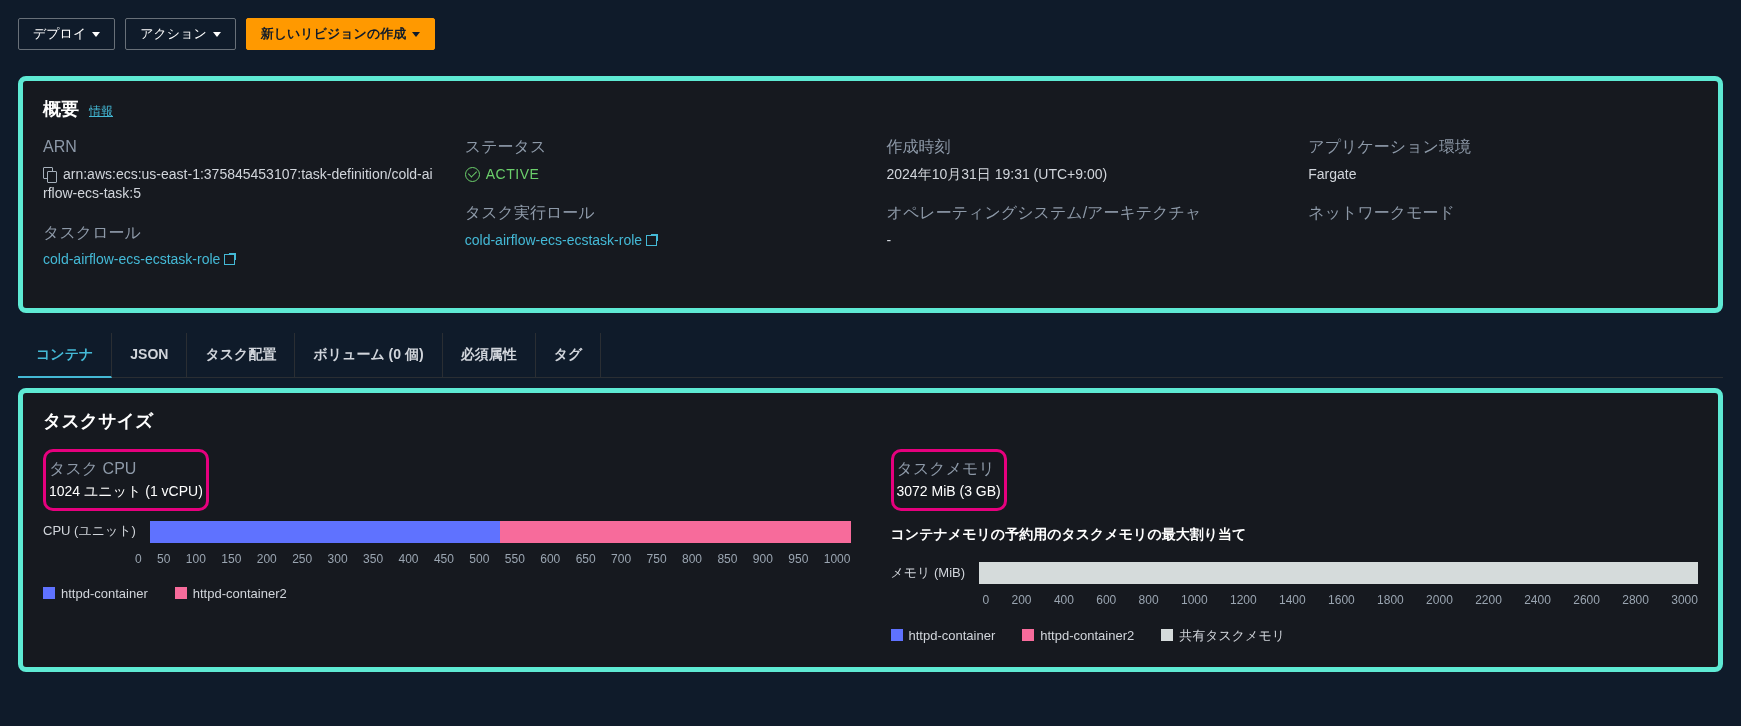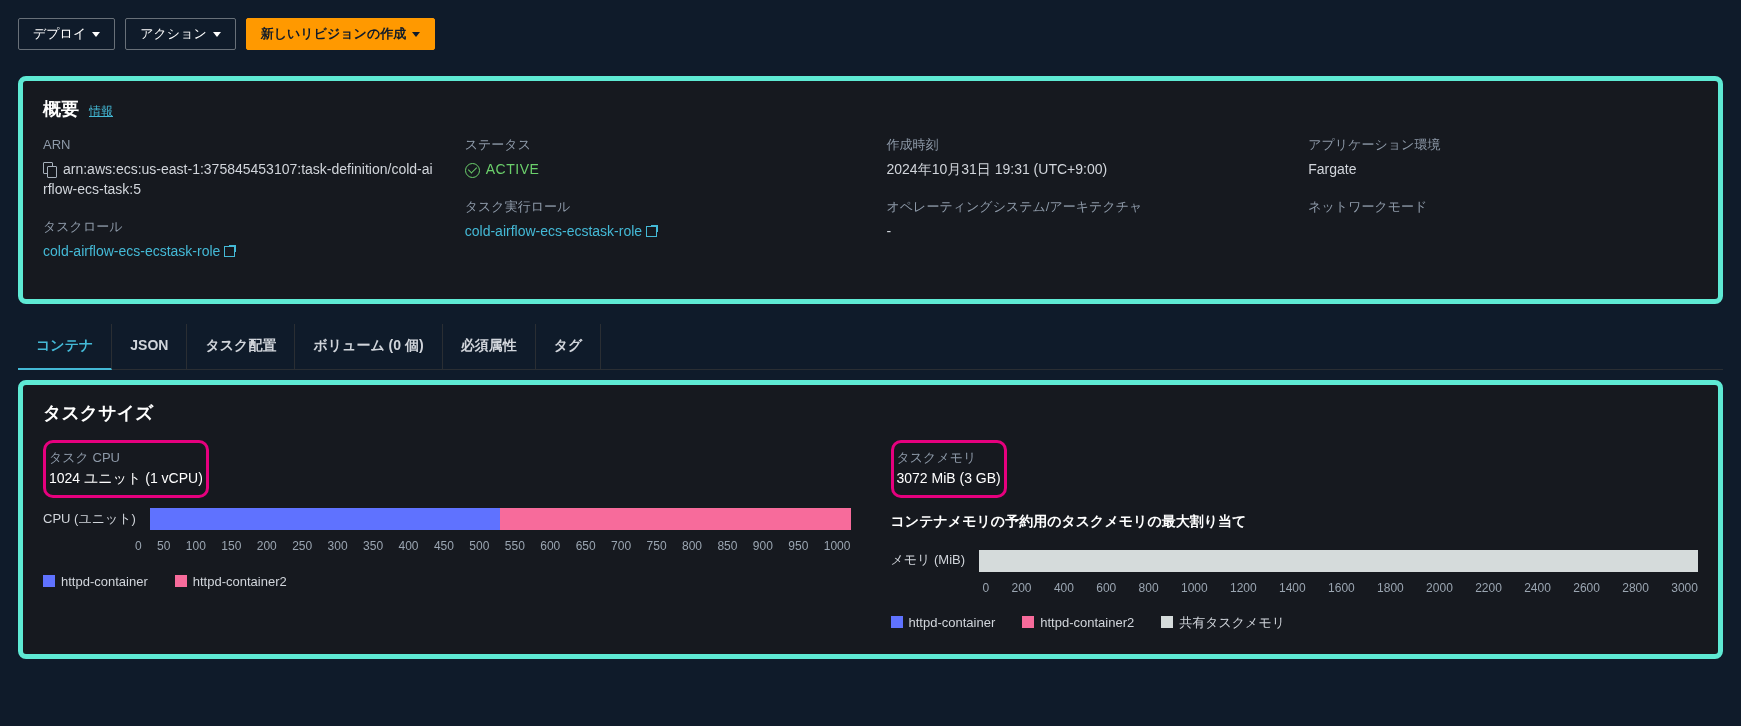--- a/index.html
+++ b/index.html
@@ -27,21 +27,21 @@
   border-left:4px solid transparent; border-right:4px solid transparent;
   border-top:5px solid currentColor;
 }
 
 .panel { background:#16191f; border:5px solid #5eead4; border-radius:8px; margin-bottom:20px; }
 .panel-header { padding:16px 20px 8px; display:flex; align-items:baseline; gap:10px; }
 .panel-title { color:#ffffff; font-size:18px; font-weight:700; }
 .info-link { color:#44b9d6; font-size:12px; }
 
 .overview-grid { display:grid; grid-template-columns:repeat(4,1fr); gap:0 32px; padding:6px 20px 20px; }
-.label { color:#8d99a8; font-size:13px; margin-bottom:6px; }
+.label { color:#8d99a8; font-size:16px; margin-bottom:6px; }
 .value { color:#d1d5db; font-size:14px; margin-bottom:18px; word-break:break-all; }
 .value.status { display:flex; align-items:center; gap:6px; }
 .check {
   display:inline-flex; width:15px; height:15px; border:1.5px solid #6bcf6b; border-radius:50%;
   align-items:center; justify-content:center; flex-shrink:0;
 }
 .check::after {
   content:""; width:4px; height:7px;
   border-right:1.5px solid #6bcf6b; border-bottom:1.5px solid #6bcf6b;
   transform:rotate(45deg); margin-top:-2px;

